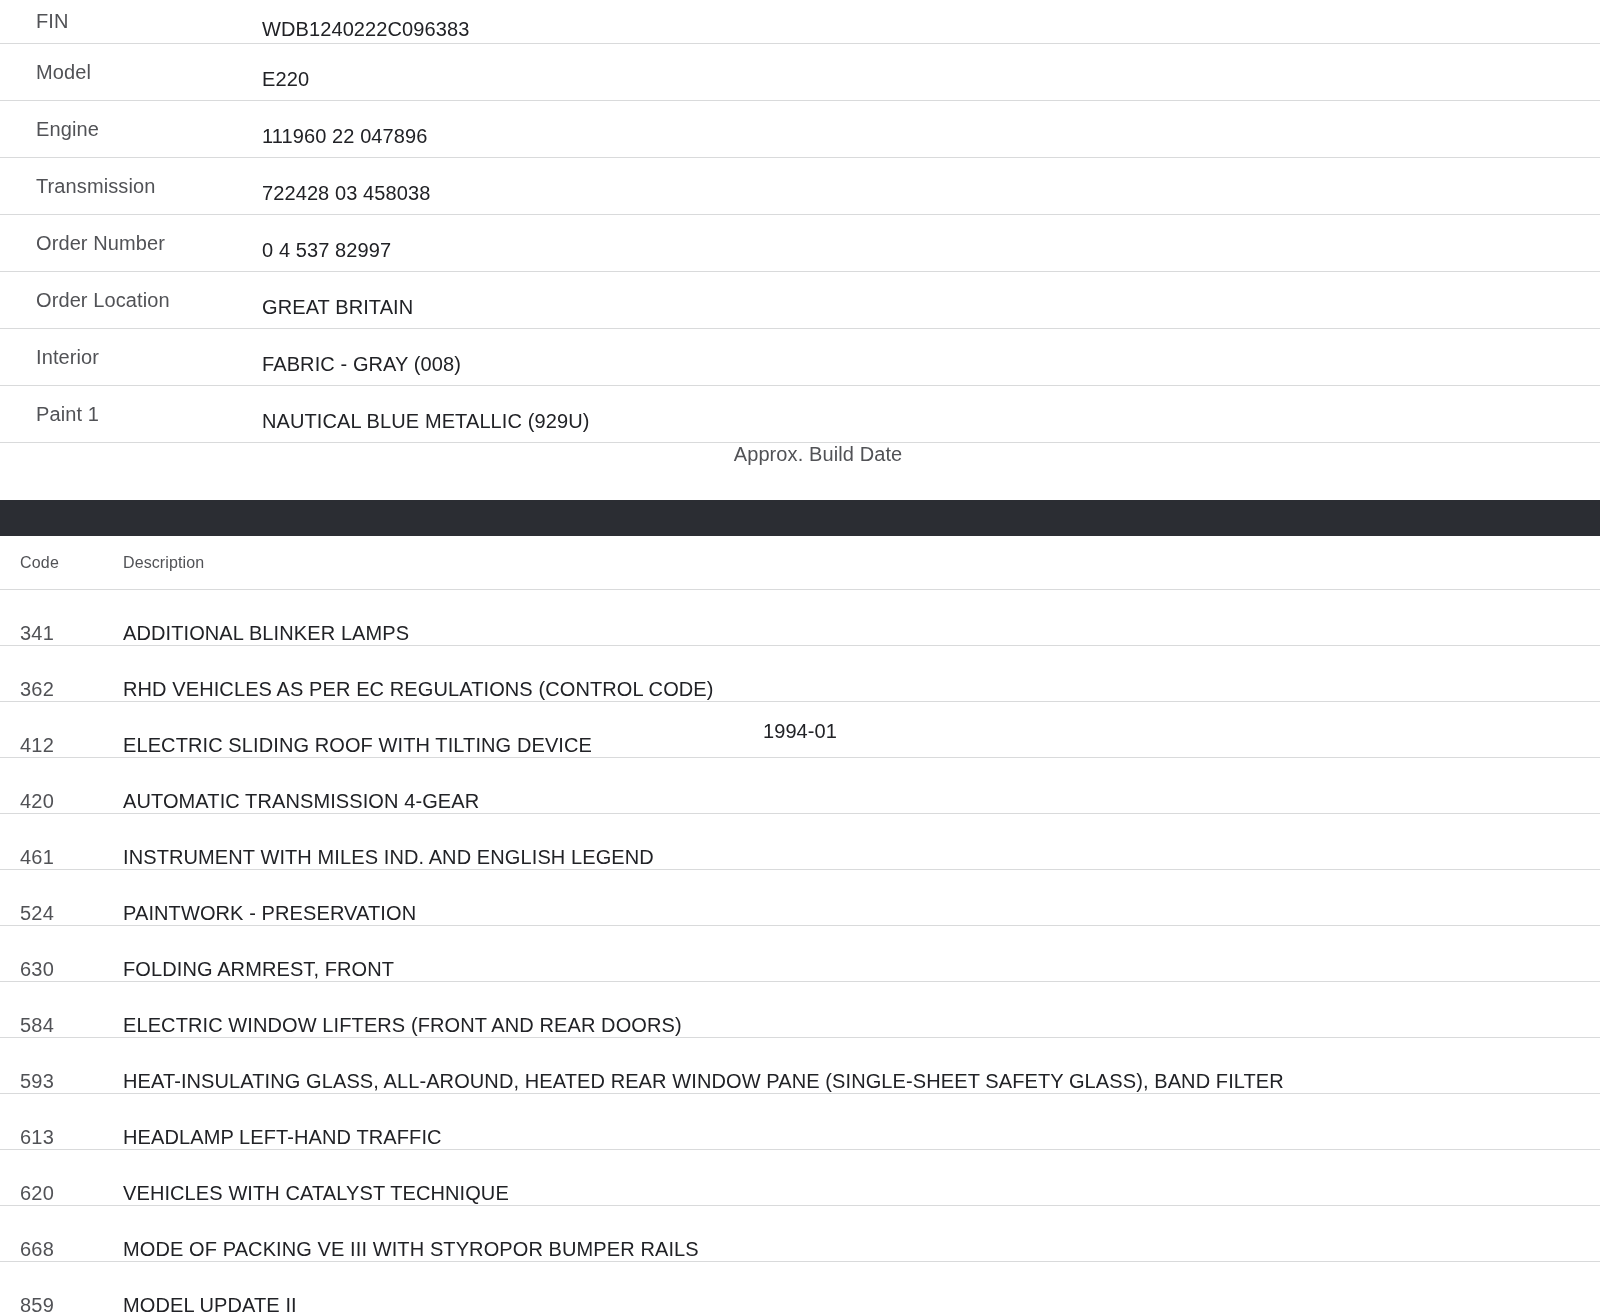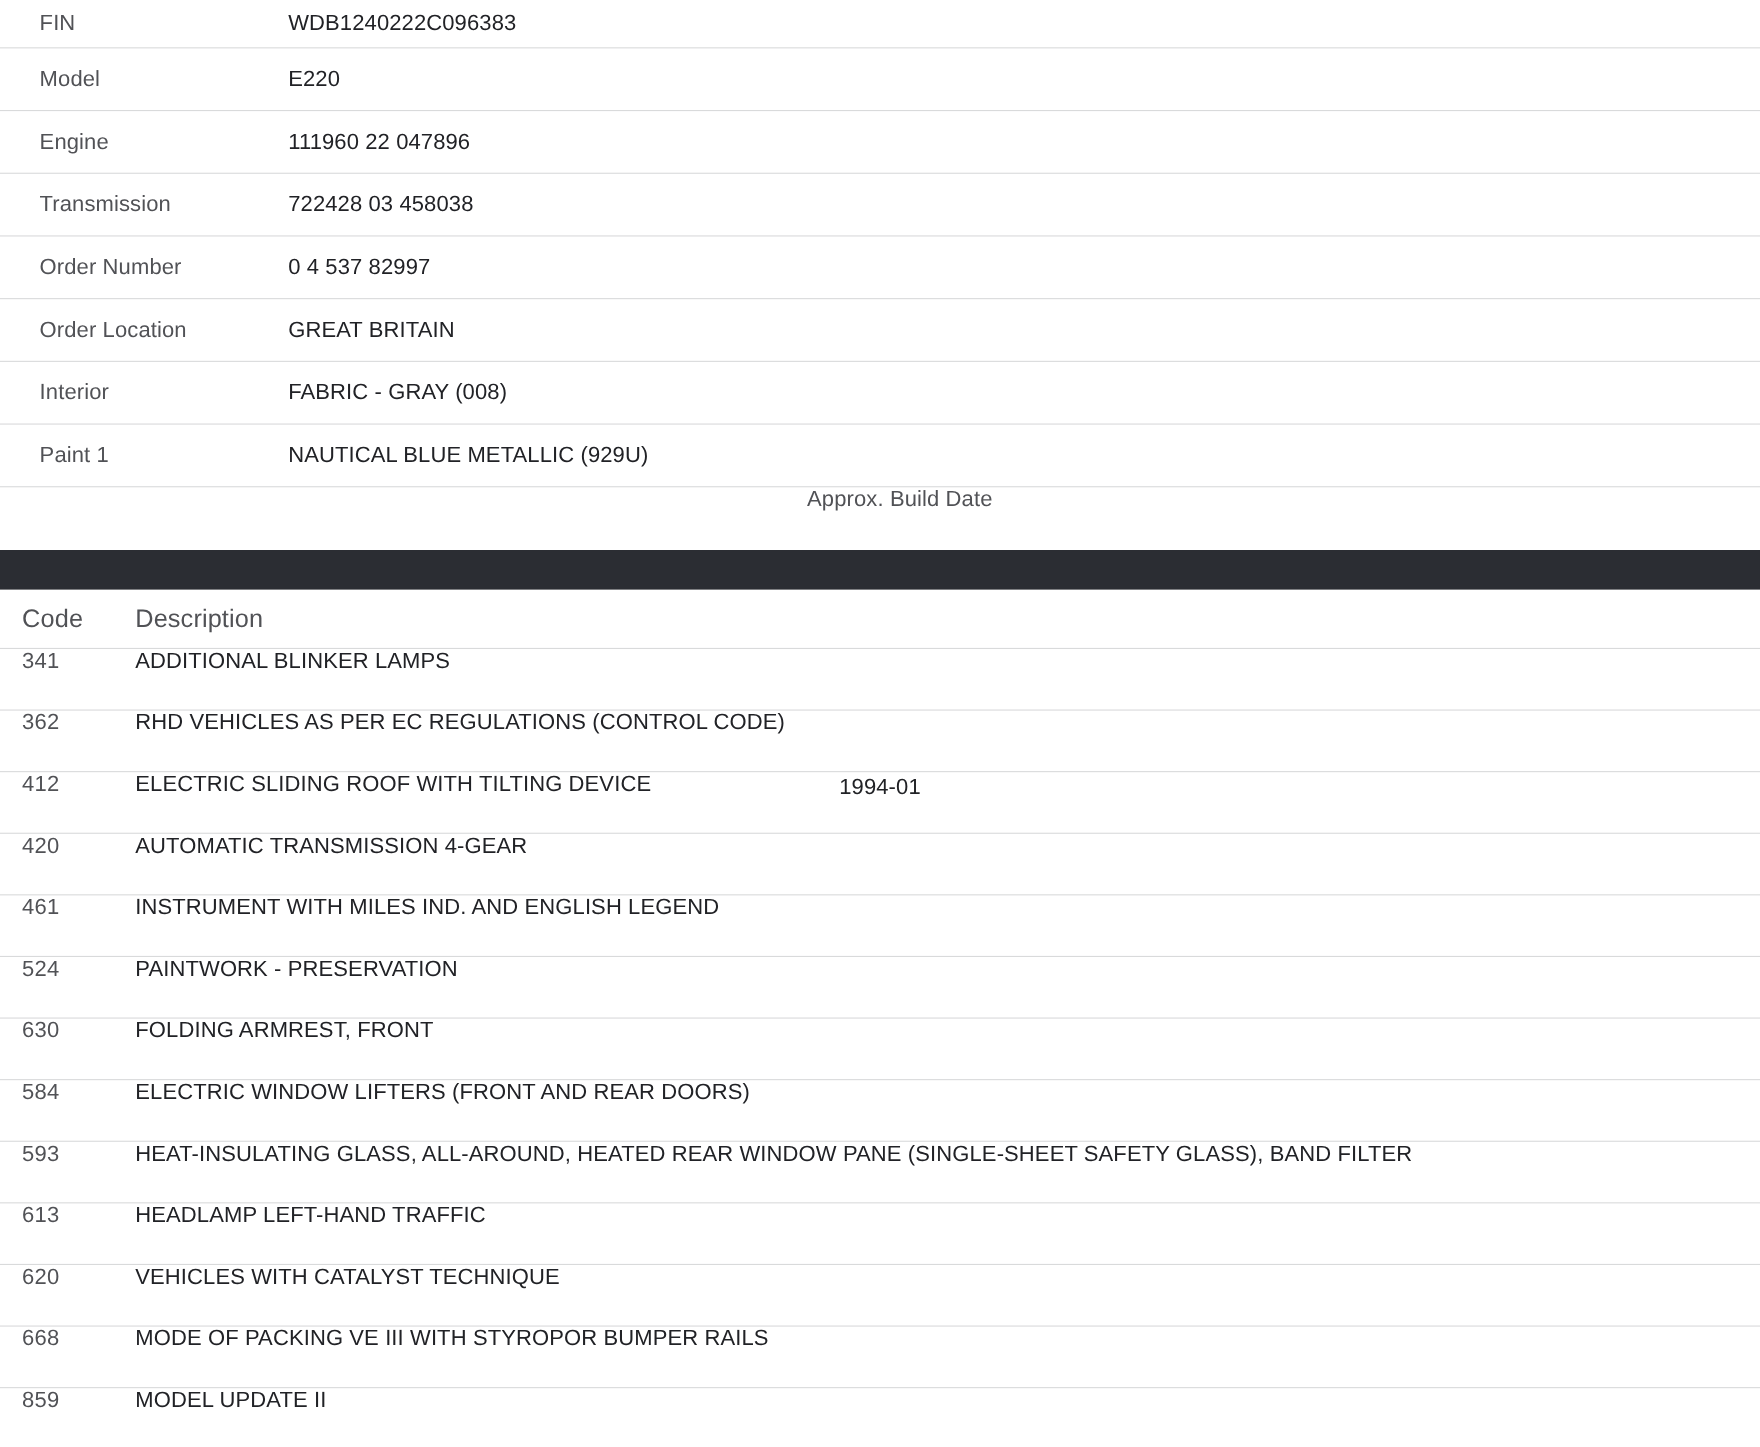--- a/index.html
+++ b/index.html
@@ -36,40 +36,41 @@
   .kv-row:last-child { border-bottom: none; flex-direction: column; }
   .kv-label {
     flex: 0 0 262px;
     padding-left: 36px;
     color: var(--label-text);
     letter-spacing: 0.1px;
   }
   .kv-value {
     color: var(--value-text);
     letter-spacing: 0.1px;
+    margin-top: 15px;
   }
 
   
   .section-bar {
     height: 36px;
     background: var(--section-bar);
   }
 
   
   .opt-header-row {
     display: flex;
     align-items: center;
     height: 54px;
     border-bottom: 1px solid var(--divider);
-    font-size: 23px;
+    font-size: 16px;
     color: var(--label-text);
   }
   .opt-row {
     display: flex;
-    align-items: flex-start;
+    align-items: flex-end;
     height: 56px;
     border-bottom: 1px solid var(--divider);
     font-size: 20px;
   }
   .opt-code {
     flex: 0 0 123px;
     padding-left: 20px;
     color: var(--label-text);
     letter-spacing: 0.2px;
   }

